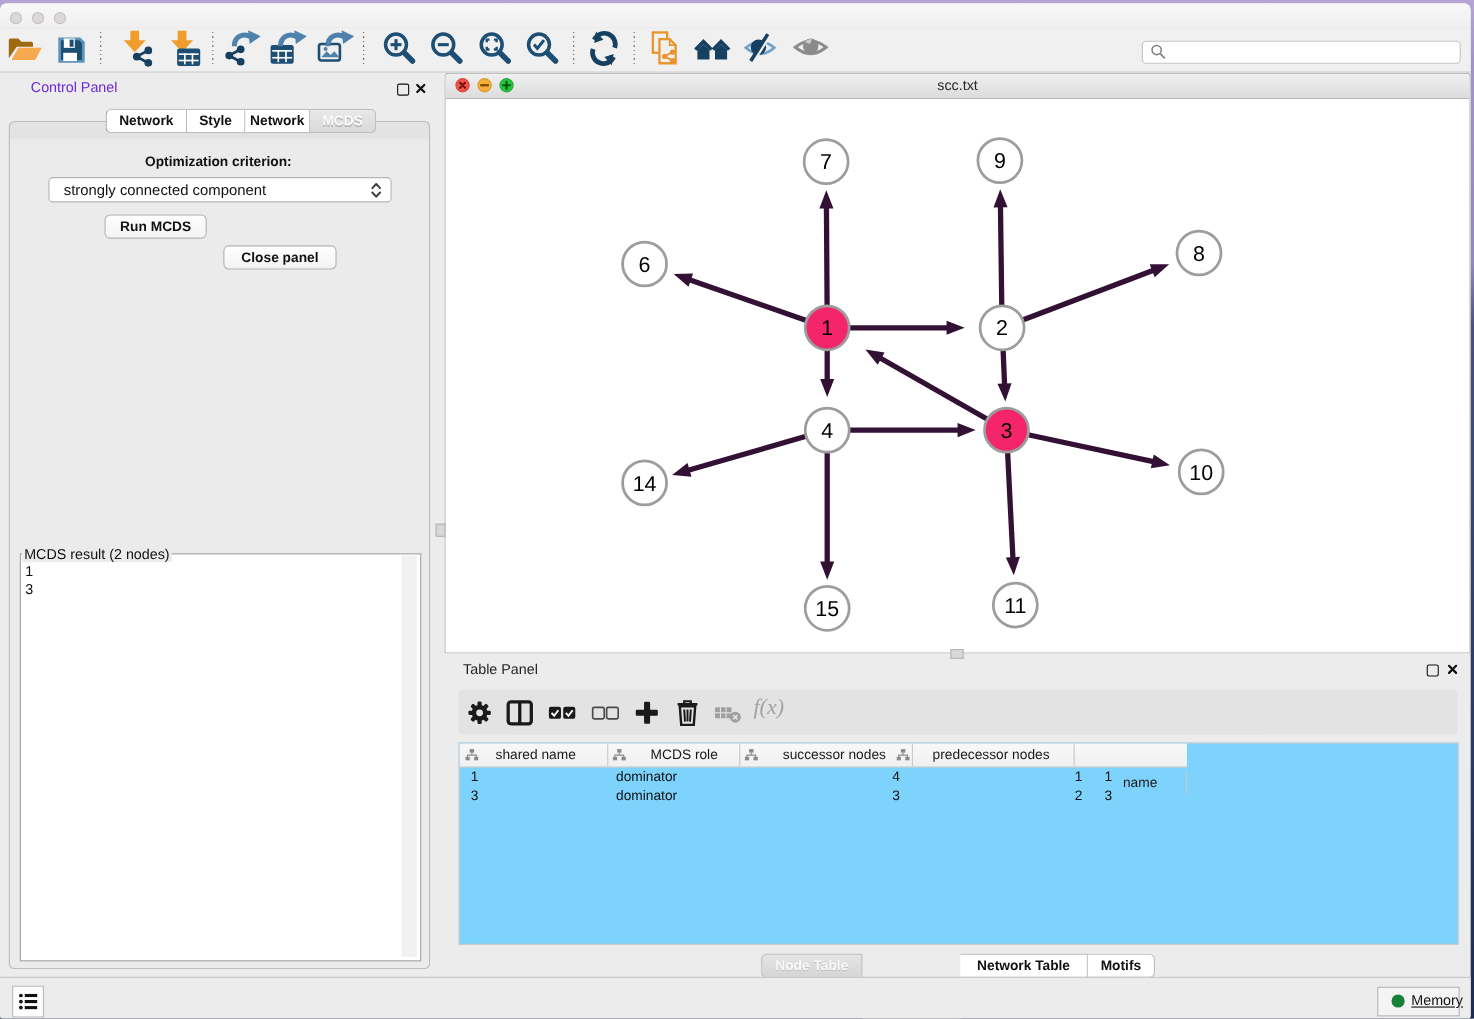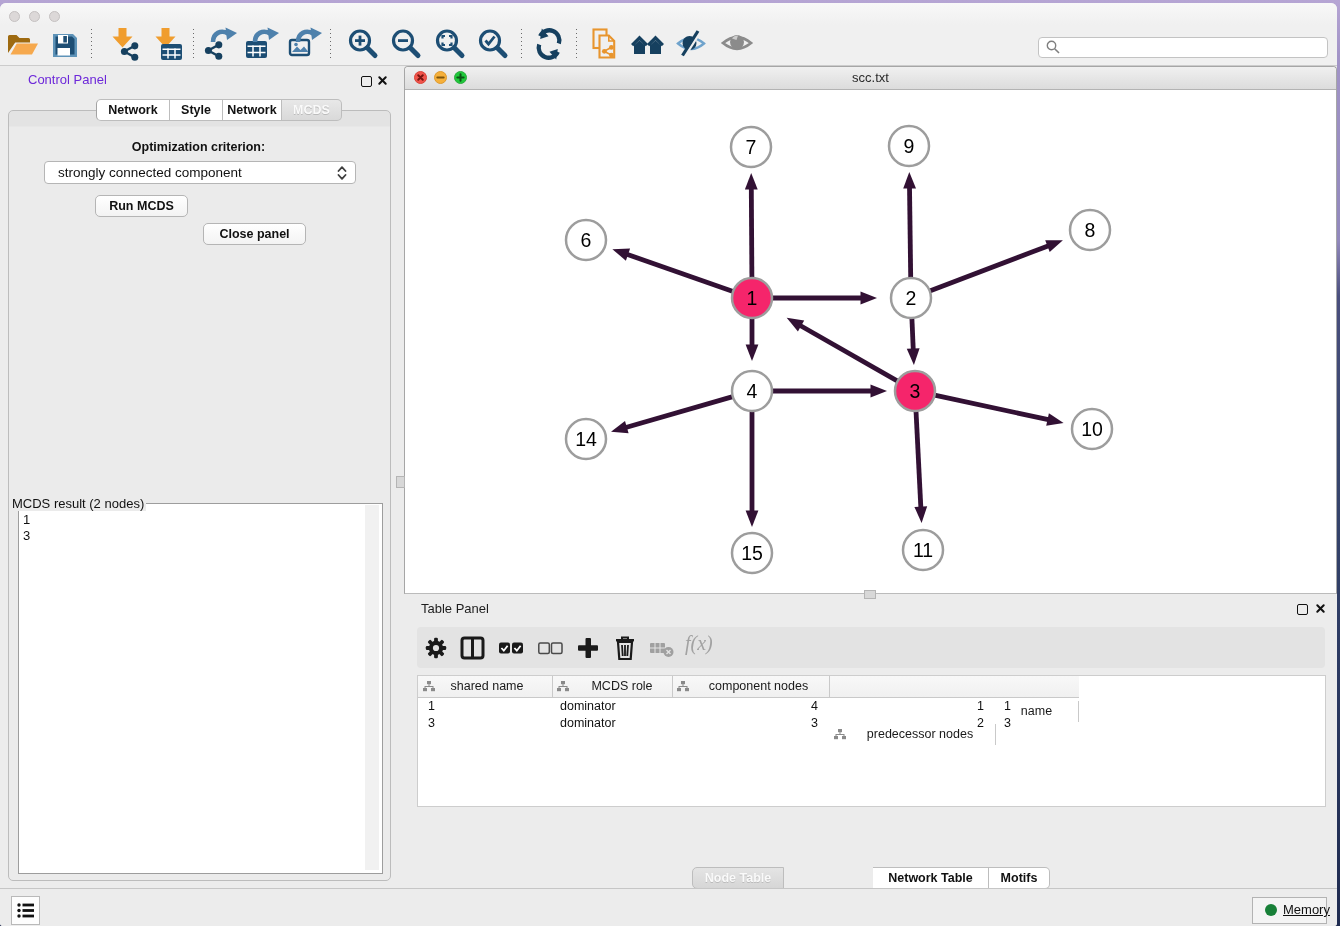--- a/index.html
+++ b/index.html
@@ -43,37 +43,37 @@
            border-radius:0 5px 5px 0;text-shadow:0 1px 0 #bbb;}
   .optlabel{position:absolute;left:0;top:137px;width:397px;text-align:center;
             font-size:12.5px;font-weight:bold;color:#111;}
   .dropdown{position:absolute;left:44px;top:158px;width:310px;height:21px;
             background:#ffffff;border:1px solid #b5b5b5;border-radius:4px;
             font-size:13.5px;color:#111;line-height:21px;}
   .aquabtn{position:absolute;height:20px;line-height:20px;background:linear-gradient(#ffffff,#f3f3f3);
            border:1px solid #b5b5b5;border-radius:5px;font-size:12.5px;font-weight:bold;color:#111;text-align:center;}
   .mcdsgroup{position:absolute;left:18px;top:500px;width:363px;height:369px;
              border:1px solid #9d9d9d;background:#ffffff;}
-  .mcdslegend{position:absolute;left:10px;top:493px;background:#ebebeb;
+  .mcdslegend{position:absolute;left:20px;top:493px;background:#ebebeb;
               font-size:13px;color:#111;padding:0 2px;}
   .mcdsscroll{position:absolute;left:365px;top:502px;width:14px;height:365px;background:#f1f1f1;}
   
   .netwin{position:absolute;left:404px;top:63px;width:933px;height:528px;
           background:#ffffff;border:1px solid #a6a6a6;border-bottom:1px solid #bbb;
           border-radius:4px 4px 0 0;box-sizing:border-box;}
   .nettitle{position:absolute;left:0;top:0;width:100%;height:22px;
             background:linear-gradient(#f0f0f0,#dcdcdc);border-bottom:1px solid #b3b3b3;
             border-radius:4px 4px 0 0;}
   .nt-btn{position:absolute;top:4px;width:13px;height:13px;border-radius:50%;box-sizing:border-box;}
   
   .tp-title{position:absolute;left:421px;top:598px;font-size:13px;color:#1e1e1e;}
   .tp-toolbar{position:absolute;left:417px;top:624px;width:908px;height:41px;
               background:#e3e3e3;border-radius:4px;}
-  .tp-table{position:absolute;left:417px;top:672px;width:909px;height:132px;
-            background:#ffffff;border:1px solid #cdcdcd;box-sizing:border-box;}
+  .tp-table{position:absolute;left:417px;top:672px;width:909px;height:184px;
+            background:#7dd3fc;border:1px solid #cdcdcd;box-sizing:border-box;}
   .th-row{position:absolute;left:0;top:0;width:661px;height:21px;
           background:linear-gradient(#f8f8f8,#f0f0f0);border-bottom:1px solid #c9c9c9;}
   .th-cell{position:absolute;top:0;height:21px;border-right:1px solid #c9c9c9;
            font-size:12.5px;color:#1a1a1a;text-align:center;line-height:21px;}
   .td{position:absolute;font-size:12.5px;color:#111;height:17px;line-height:17px;}
   .bot-tabs{position:absolute;top:864px;left:692px;display:flex;}
   .btab{height:22px;line-height:21px;border:1px solid #bdbdbd;border-left:none;box-sizing:border-box;
         background:#ffffff;color:#111;font-size:12.5px;font-weight:bold;text-align:center;}
   .btab.sel{background:linear-gradient(#e4e4e4,#d6d6d6);color:#fafafa;border-left:1px solid #bdbdbd;
             border-radius:5px 0 0 5px;text-shadow:0 1px 0 #bbb;}
@@ -409,23 +409,23 @@
         </div>
         <div class="th-cell" style="left:254px;width:157px;border-right:1px solid #c9c9c9;">
           <svg style="position:absolute;left:5px;top:5px;width:12px;height:11px" viewBox="0 0 12 11">
             <g fill="#8a8a8a">
               <rect x="4" y="0" width="4" height="3.2"></rect>
               <rect x="0" y="7" width="4" height="3.2"></rect>
               <rect x="8" y="7" width="4" height="3.2"></rect>
               <path d="M5.5 3 h1 v2 h-1 z M1.5 5 h9 v1 h-9 z M1.5 5 h1 v2.5 h-1 z M9.5 5 h1 v2.5 h-1 z"></path>
             </g>
           </svg>
-          <span style="display:block;text-align:center;padding-left:16px;">component nodes</span>
-        </div>
-        <div class="th-cell" style="left:411px;width:166px;border-right:1px solid #c9c9c9;margin-top:48px;">
+          <span style="display:block;text-align:center;padding-left:16px;">successor nodes</span>
+        </div>
+        <div class="th-cell" style="left:392px;width:166px;border-right:1px solid #c9c9c9;">
           <svg style="position:absolute;left:5px;top:5px;width:12px;height:11px" viewBox="0 0 12 11">
             <g fill="#8a8a8a">
               <rect x="4" y="0" width="4" height="3.2"></rect>
               <rect x="0" y="7" width="4" height="3.2"></rect>
               <rect x="8" y="7" width="4" height="3.2"></rect>
               <path d="M5.5 3 h1 v2 h-1 z M1.5 5 h9 v1 h-9 z M1.5 5 h1 v2.5 h-1 z M9.5 5 h1 v2.5 h-1 z"></path>
             </g>
           </svg>
           <span style="display:block;text-align:center;padding-left:16px;">predecessor nodes</span>
         </div>

